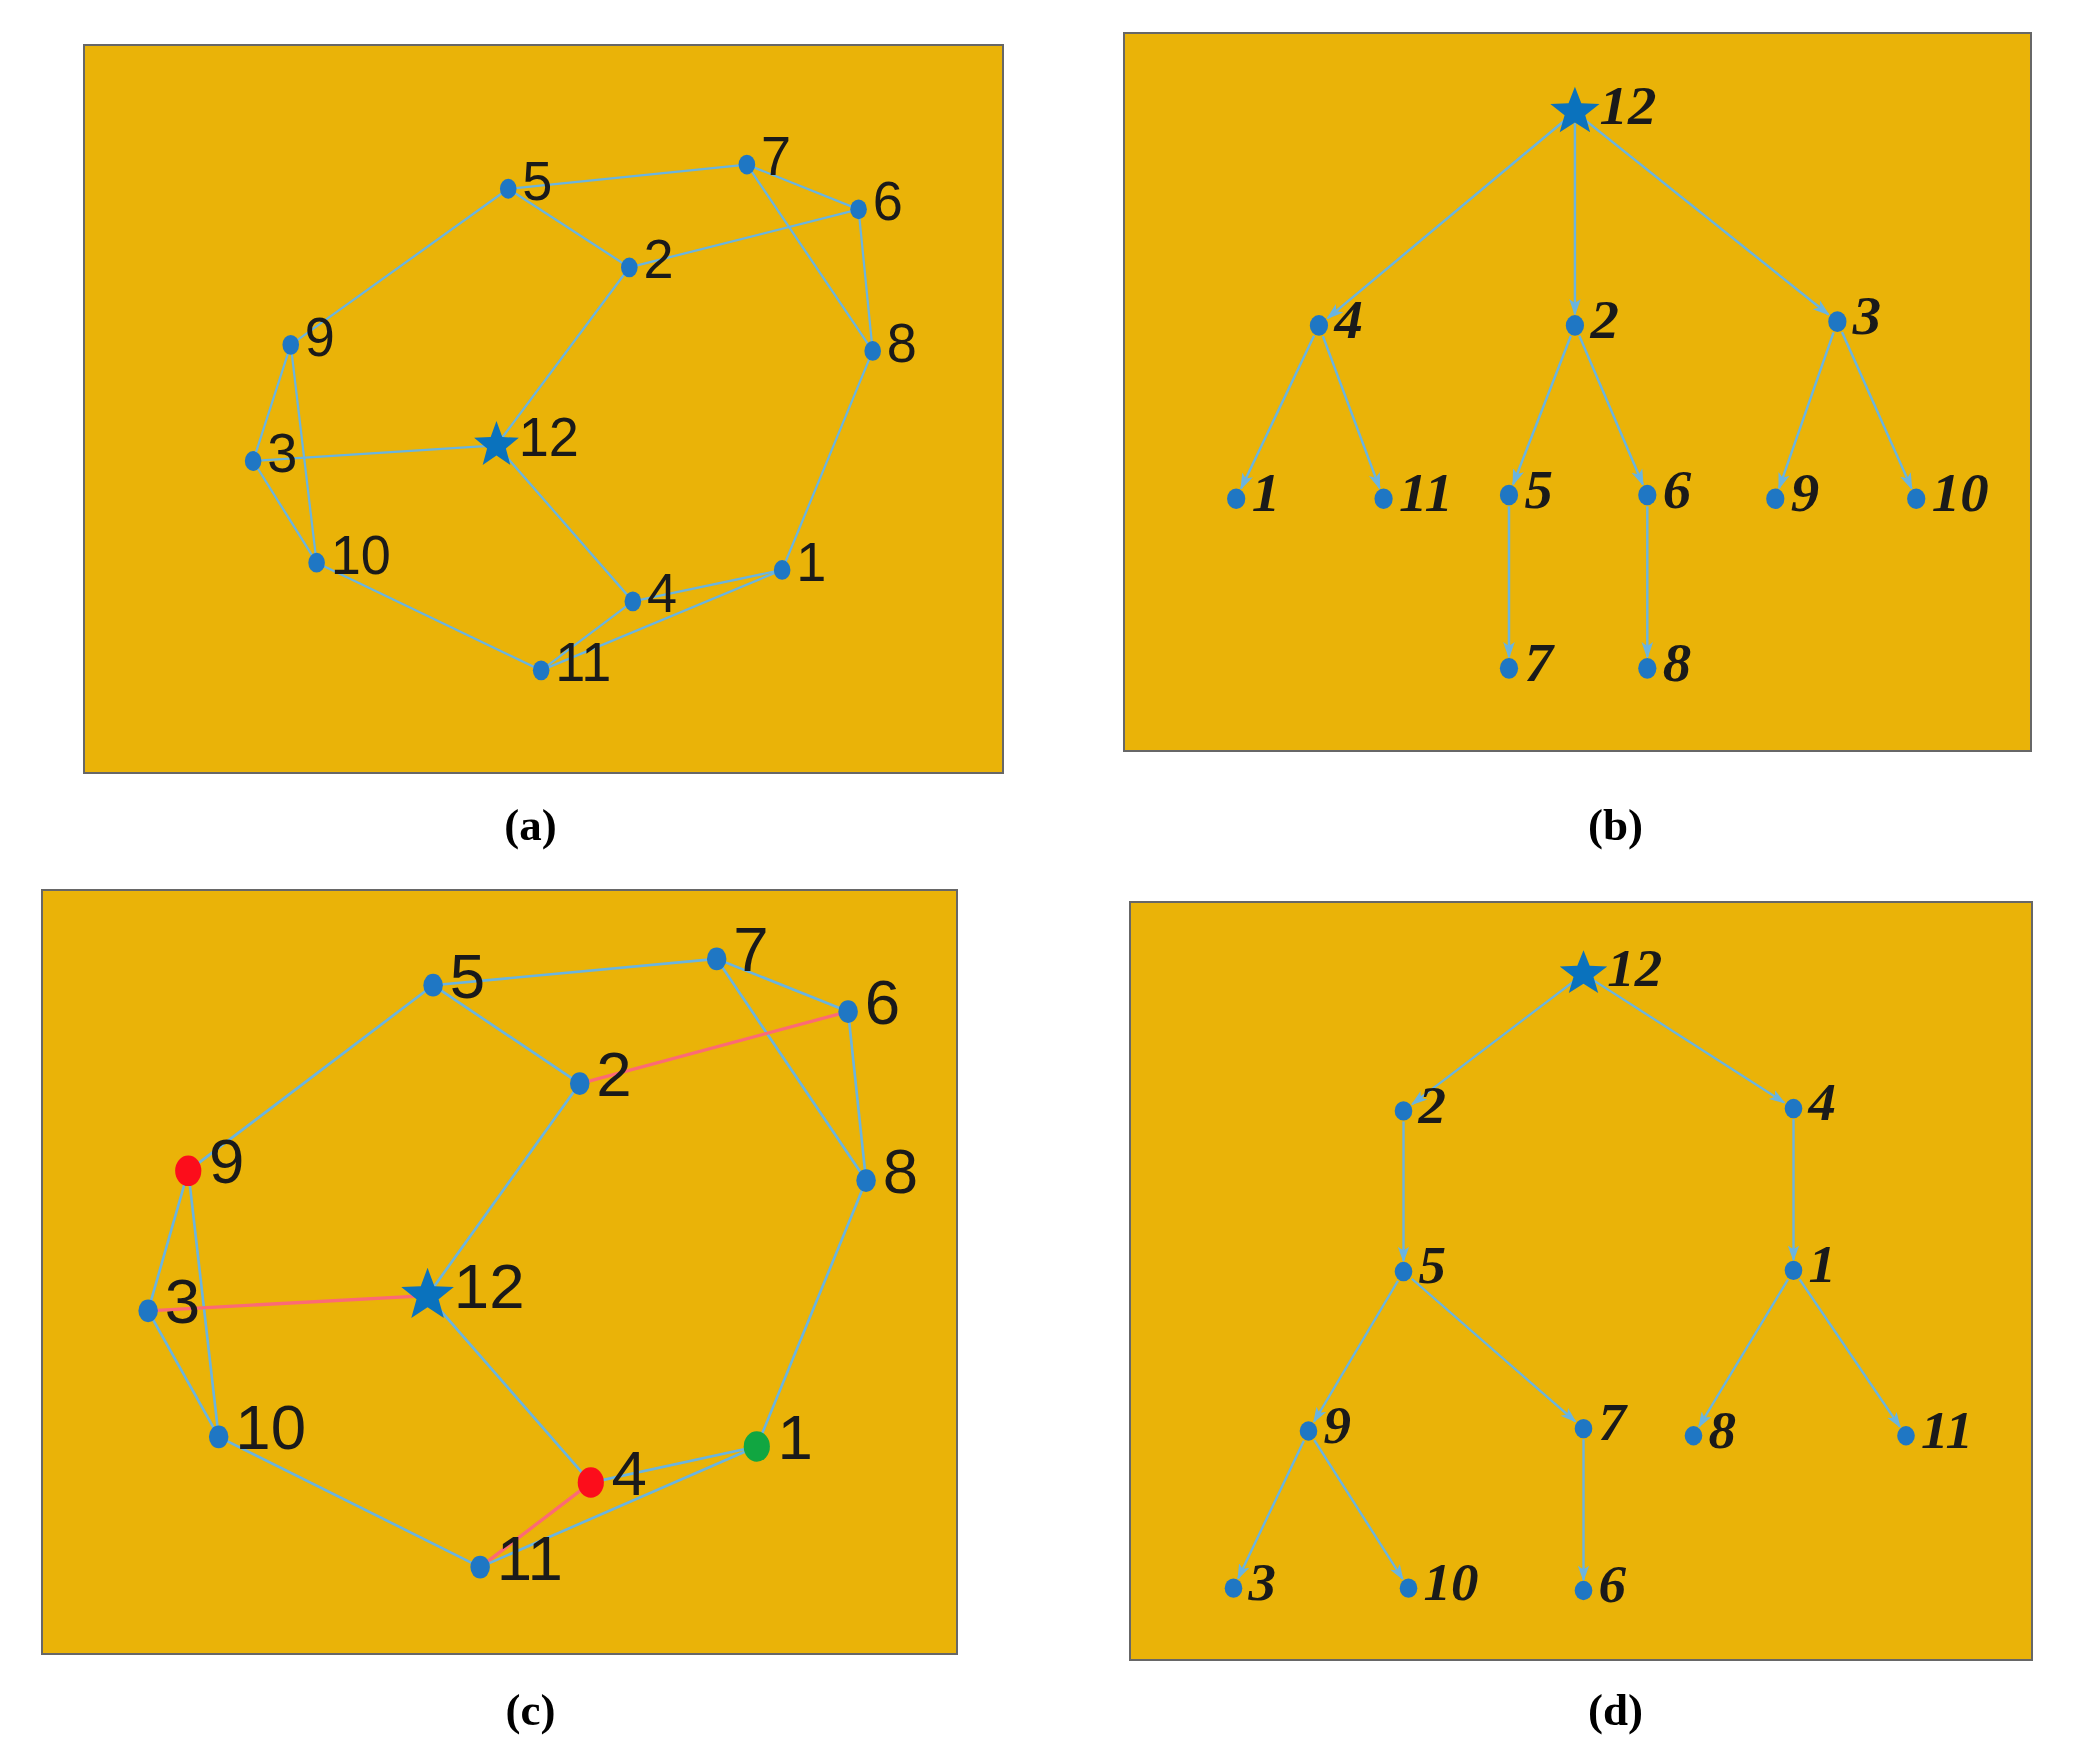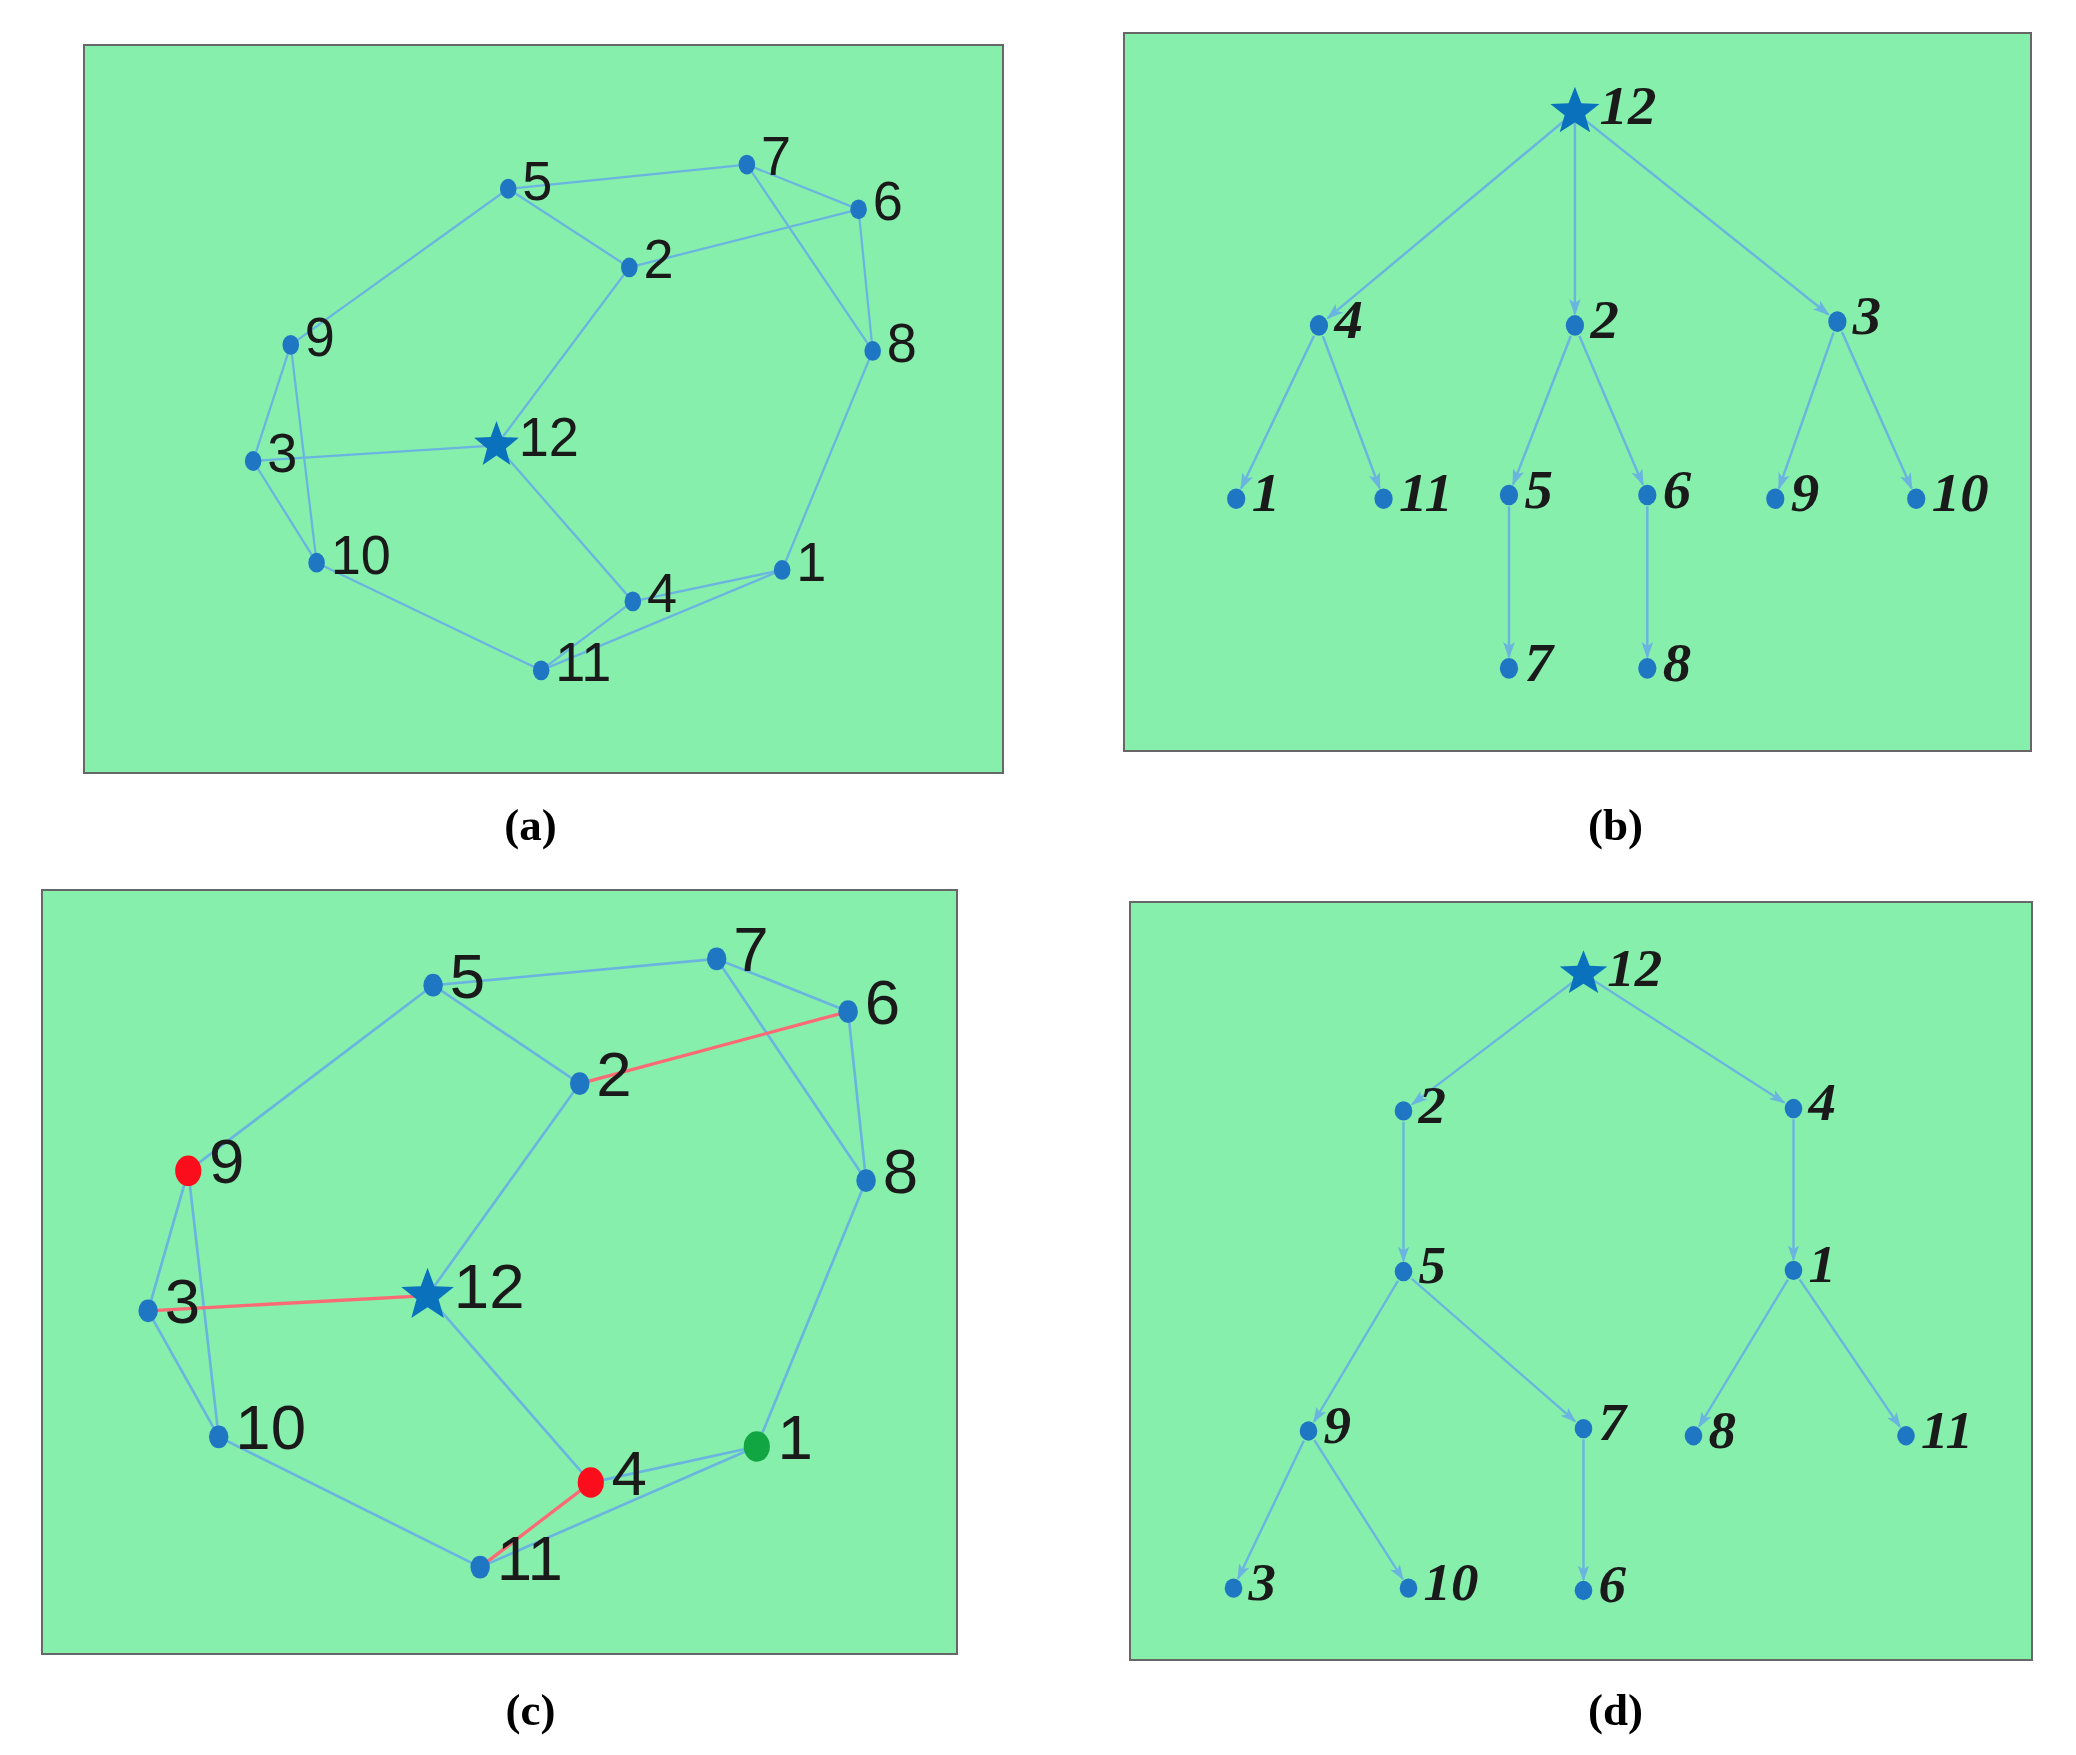--- a/index.html
+++ b/index.html
@@ -1,18 +1,18 @@
 <!DOCTYPE html>
 <html style="font-size:9.4px"><head>
 <meta charset="utf-8">
 <style>
   html,body{margin:0;padding:0;background:#ffffff;}
   body{font-family:"Liberation Sans",sans-serif;}
   #figure{position:relative;width:2077px;height:1756px;background:#ffffff;overflow:hidden;}
-  .panel{position:absolute;border:2.4px solid #676767;background:#86efac;box-sizing:border-box;}
+  .panel{position:absolute;border:2.4px solid #676767;background:#eab308;box-sizing:border-box;}
   .panel svg{display:block;width:100%;height:100%;}
   .caption{position:absolute;font-family:"Liberation Serif",serif;font-weight:bold;font-size:45px;color:#000000;text-align:center;}
   text.nodelabel{font-family:"Liberation Sans",sans-serif;font-size:46px;fill:#1a1a1a;}
   text.nodelabel.italic{font-family:"Liberation Serif",serif;font-style:italic;font-weight:bold;font-size:44px;}
 </style>
 </head>
 <body>
 
 <div id="figure">
     <div class="panel" style="left: 83px; top: 44px; width: 921px; height: 730px; border-color: rgb(103, 103, 103);">

